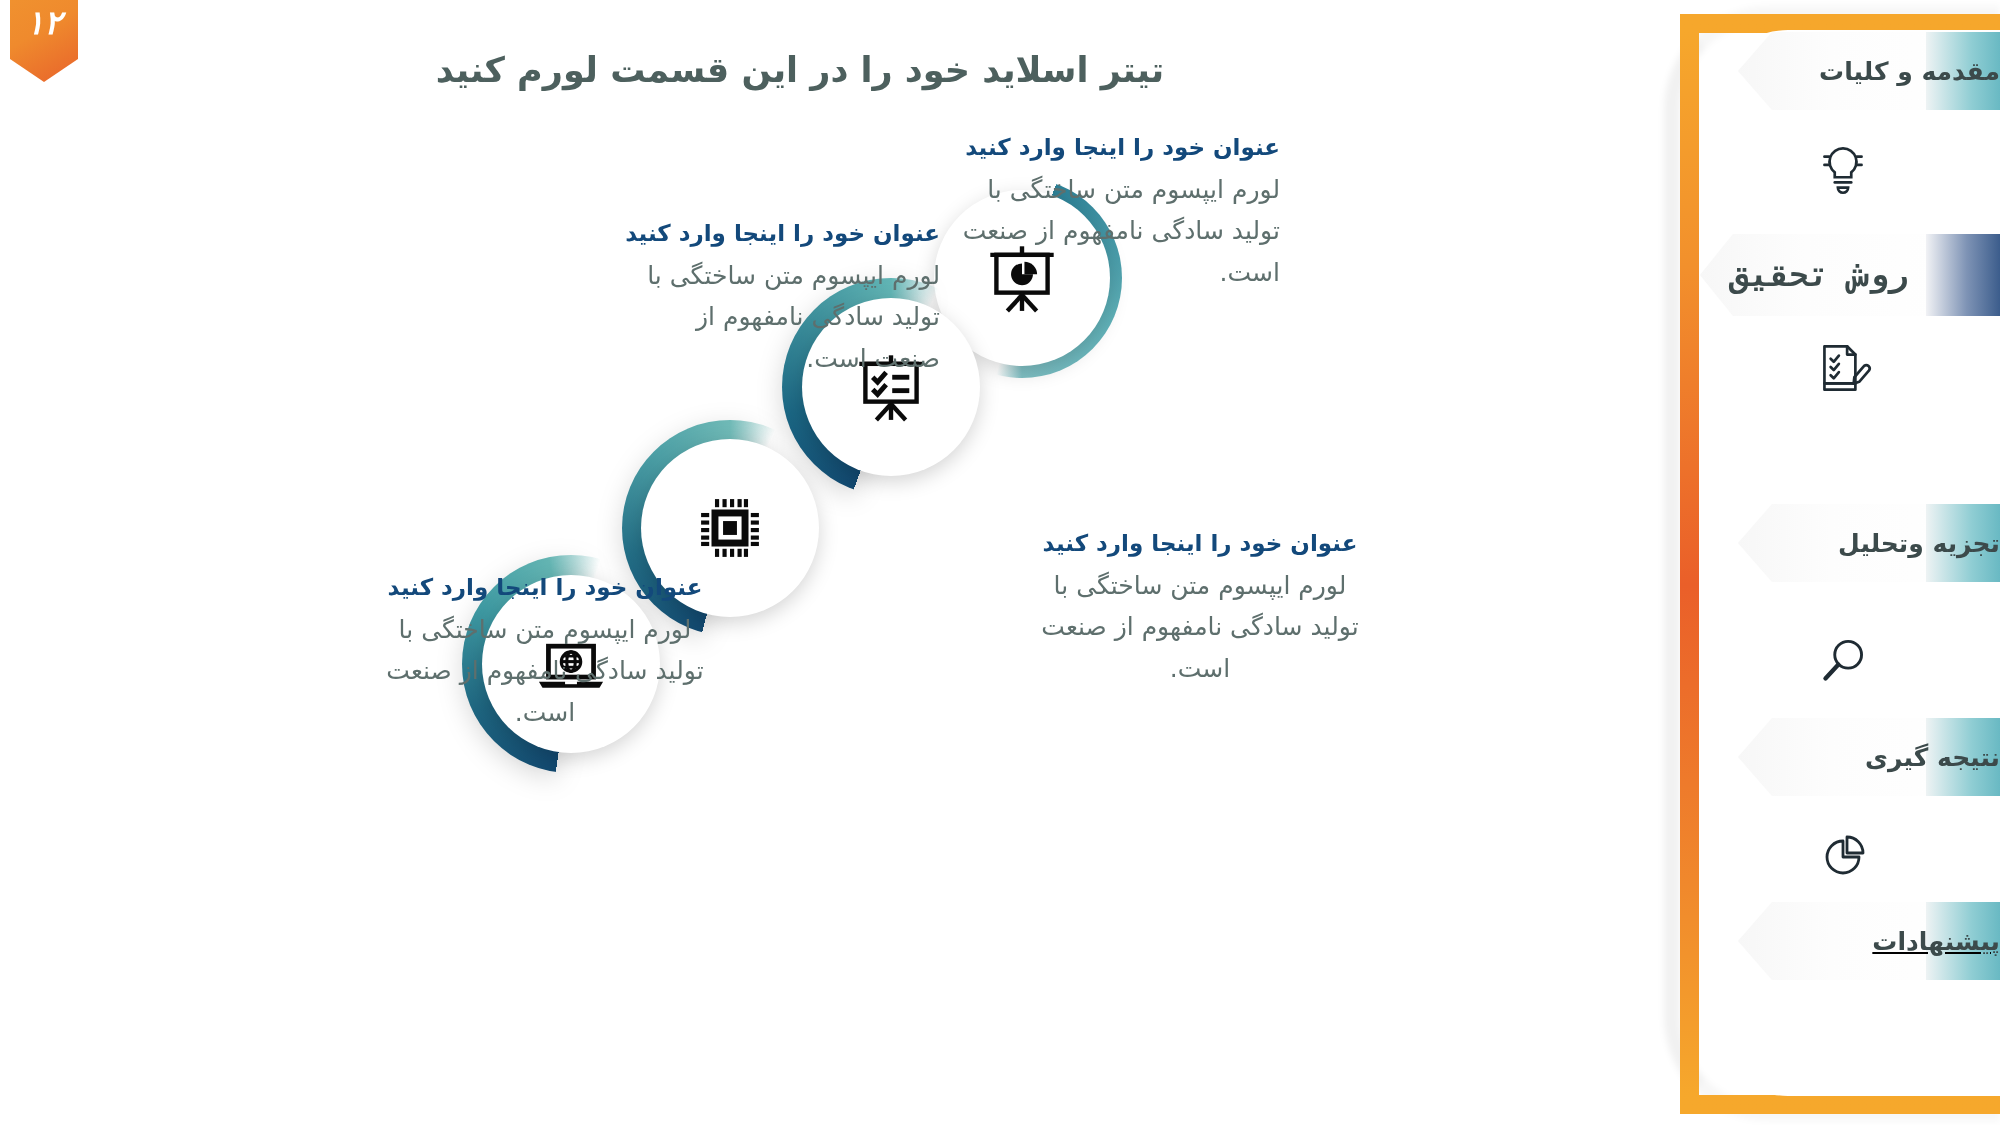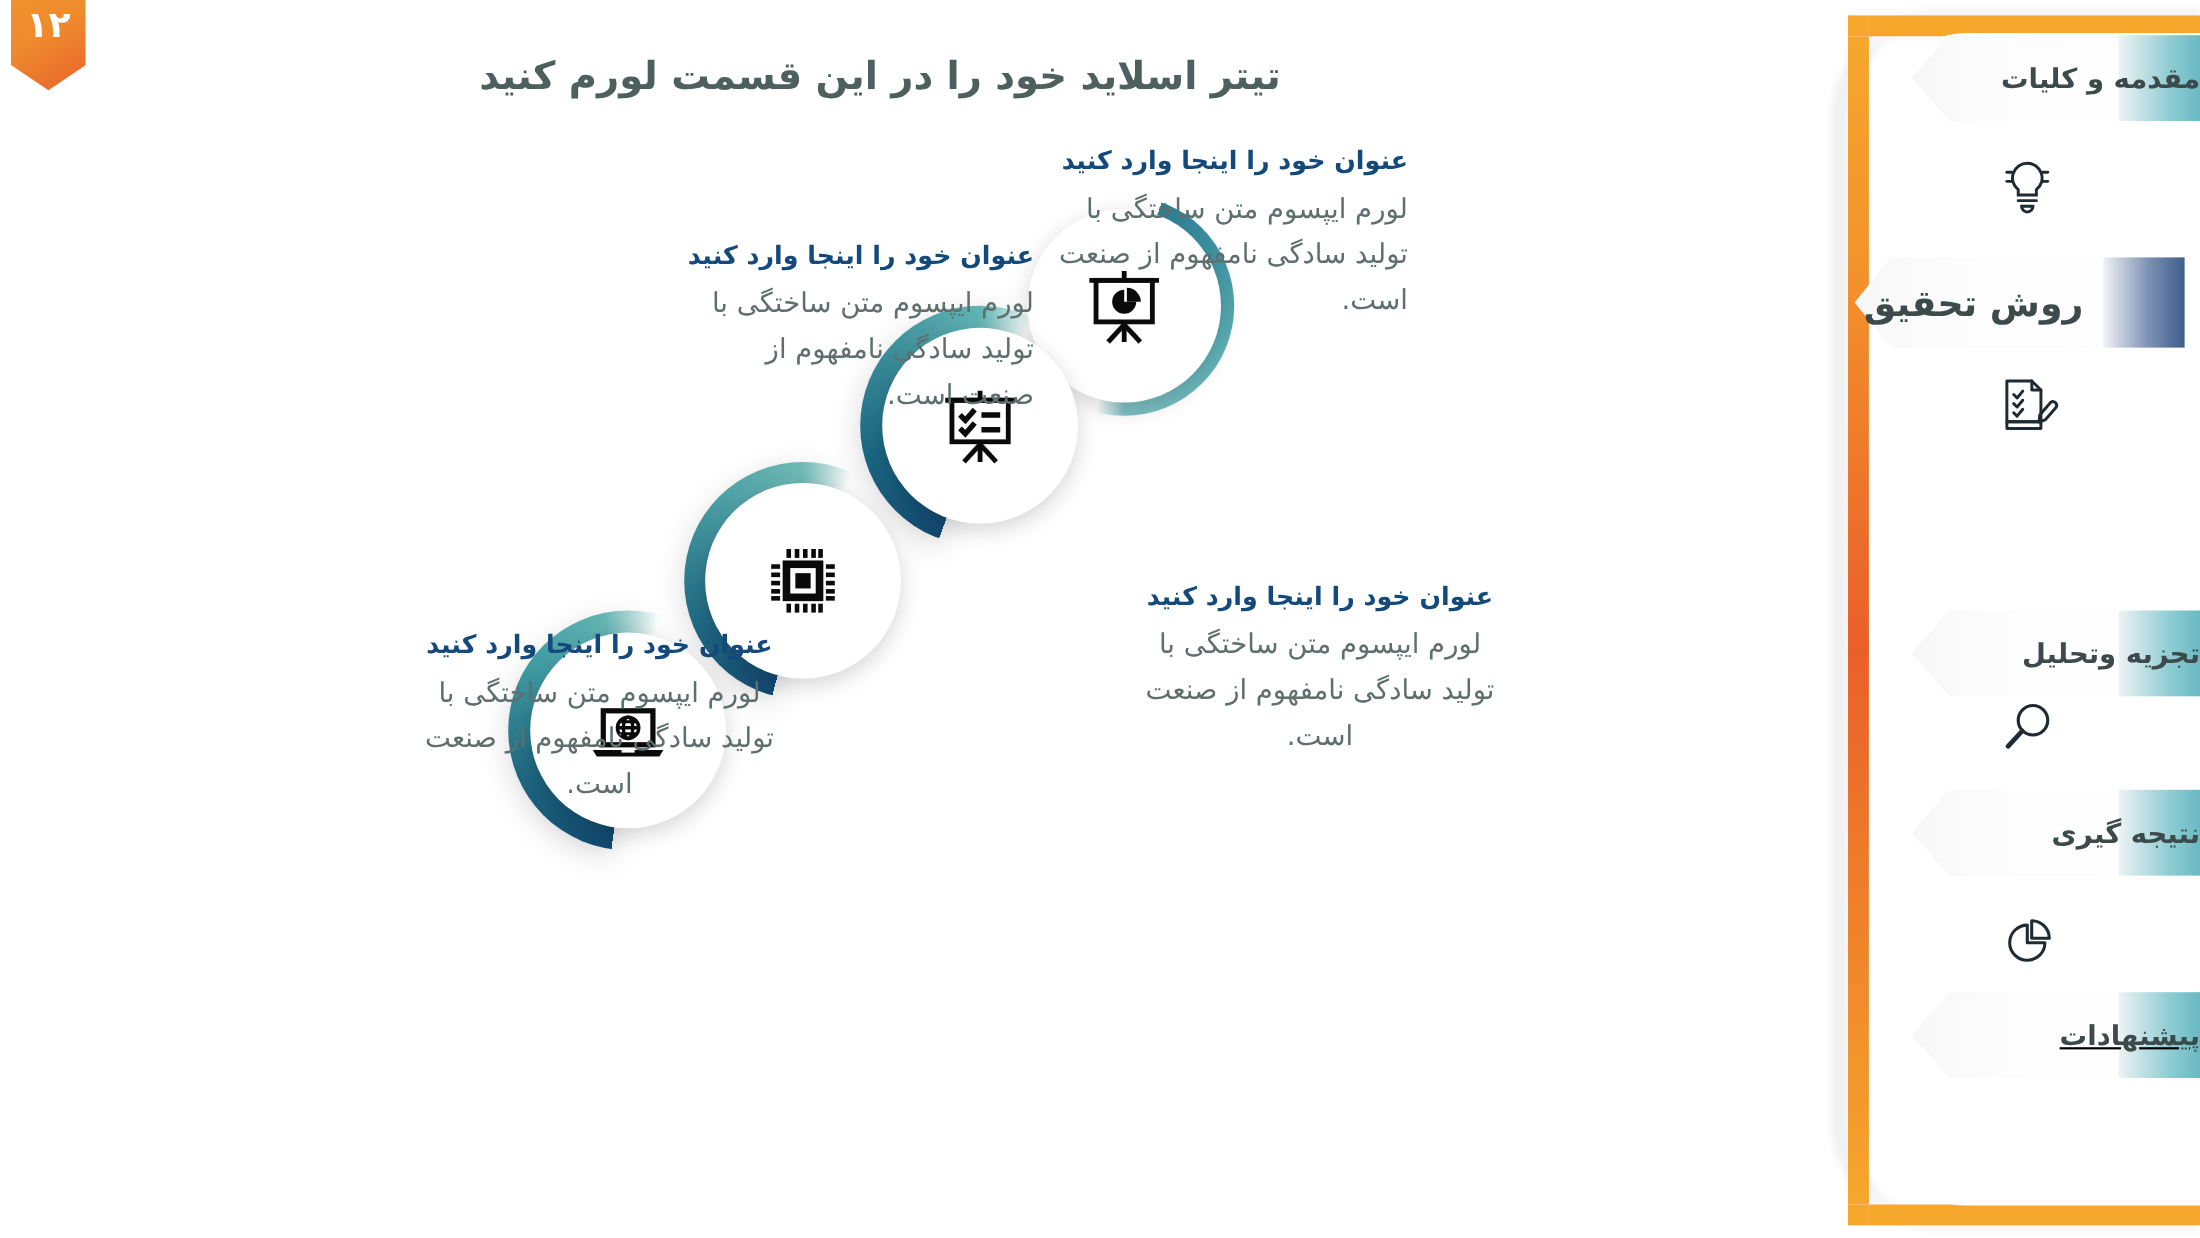--- a/index.html
+++ b/index.html
@@ -11,20 +11,21 @@
   }
 
   
   #slide-badge {
     position:absolute; left:10px; top:0; width:68px; height:82px;
     background:linear-gradient(150deg,#f0912f 0%,#ef8a2d 40%,#e8632b 100%);
     clip-path:polygon(0 0,100% 0,100% 72%,50% 100%,0 72%);
     display:flex; align-items:flex-start; justify-content:center;
     padding-top:6px;
     z-index:40;
+    font-style:italic;
   }
   #slide-badge span {
     color:#ffffff; font-size:33px; font-weight:700; line-height:1;
     letter-spacing:0px;
   }
 
   
   #slide-title {
     position:absolute; top:50px; left:0; width:1600px;
     text-align:center;
@@ -110,21 +111,21 @@
   .nav-accent.navy { background:linear-gradient(90deg,#f1f2f5 0%,#7e93b5 55%,#3c5d8c 100%); }
   .nav-label {
     position:relative; z-index:3;
     width:262px; 
     color:#3c4a4b; font-weight:700; text-align:right;
     white-space:nowrap;
   }
   .nav-item.size-normal .nav-label { font-size:25px; }
   .nav-item.size-active .nav-label { font-size:33px; }
 
-  .nav-item.size-active { width:312px; right:14px; height:82px; }
+  .nav-item.size-active { width:312px; right:0; height:82px;font-family:Liberation Mono, monospace; }
   .nav-item.size-active .nav-plate {
     width:300px; height:82px;
     clip-path:polygon(100% 0, 100% 100%, 11% 100%, 0 50%, 11% 0);
   }
   .nav-item.size-active .nav-accent { height:82px; width:74px; }
   .nav-item.size-active .nav-label { width:300px; padding-right:92px; }
 
   .nav-icon {
     position:absolute; right:118px;
     width:78px; height:78px;
@@ -287,21 +288,21 @@
       <path d="M14 10 h22 l8 8 v28 h-30 z"></path>
       <path d="M36 10 v8 h8"></path>
       <rect x="14" y="46" width="30" height="6"></rect>
       <polyline points="20,22 23,25 28,19"></polyline>
       <polyline points="20,30 23,33 28,27"></polyline>
       <polyline points="20,38 23,41 28,35"></polyline>
       <path d="M43 40 l9.5 -11 a3.3 3.3 0 0 1 4.8 4.4 l-9.6 11 -5.4 1.8z"></path>
     </svg>
   </div>
 
-  <div class="nav-item size-normal" style="top:555px;">
+  <div class="nav-item size-normal" style="top:504px;">
     <div class="nav-plate"></div>
     <div class="nav-accent teal"></div>
     <div class="nav-label">تجزیه وتحلیل</div>
   </div>
 
   <div class="nav-icon" style="top:624px;">
     <svg width="66" height="66" viewBox="0 0 64 64" fill="none" stroke="#1f2b33" stroke-width="2.8" stroke-linecap="round">
       <circle cx="37" cy="24" r="13"></circle>
       <line x1="27.5" y1="33.5" x2="15" y2="47" stroke-width="4.2"></line>
     </svg>

